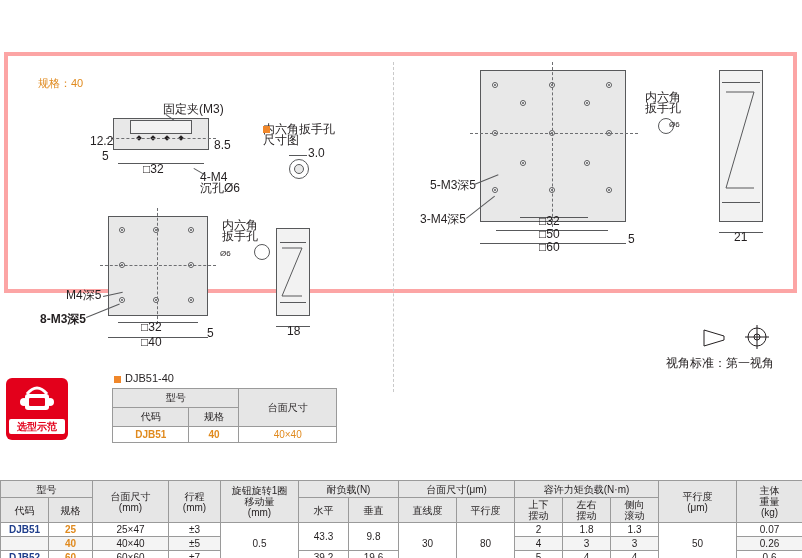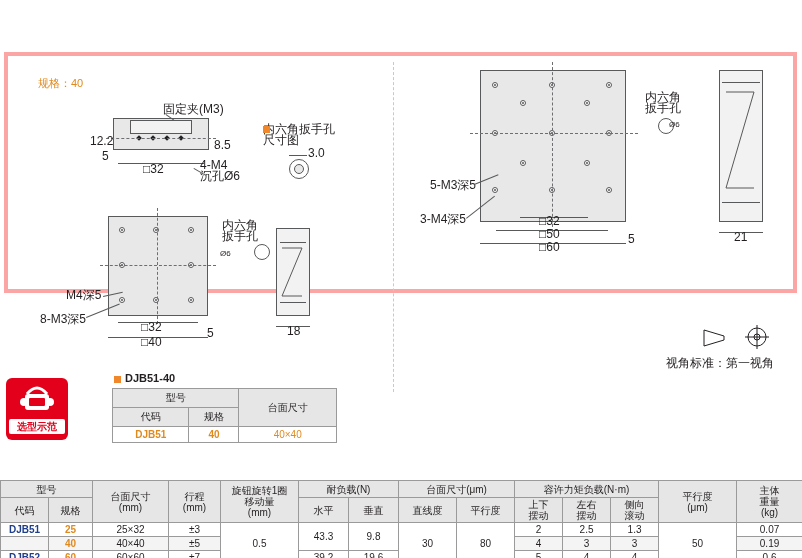--- a/index.html
+++ b/index.html
@@ -14,21 +14,21 @@
   .hole{position:absolute;width:6px;height:6px;border:1px solid #58595b;border-radius:50%;background:#fff;box-sizing:border-box;}
   .hole:after{content:"";position:absolute;left:1px;top:1px;width:2px;height:2px;background:#58595b;border-radius:50%;}
   .dot{position:absolute;width:4px;height:4px;background:#231f20;transform:rotate(45deg);}
   .cl{position:absolute;border-top:1px dashed #6d6e71;height:0;}
   .clv{position:absolute;border-left:1px dashed #6d6e71;width:0;}
   .dim{position:absolute;border-top:1px solid #58595b;height:0;}
   .leader{position:absolute;background:#58595b;transform-origin:0 0;height:1px;}
 
   
   .model-block{position:absolute;left:112px;top:372px;width:225px;}
-  .model-title{font-size:11px;font-weight:bold;color:#231f20;margin:0 0 4px 2px;}
+  .model-title{font-size:11px;font-weight:normal;color:#231f20;margin:0 0 4px 2px;}
   .model-title .bullet{display:inline-block;width:7px;height:7px;background:#f0872a;margin-right:4px;vertical-align:-1px;}
   table{border-collapse:collapse;}
   .mtab{width:225px;font-size:10px;}
   .mtab th,.mtab td{border:1px solid #9a9a9a;text-align:center;padding:2px 0;}
   .mtab .hdr{background:#e6e6e6;font-weight:normal;}
   .mtab .code{color:#e08a1e;font-weight:bold;}
   .mtab .orange{color:#e08a1e;}
 
   
   .badge{position:absolute;left:6px;top:378px;width:62px;height:62px;background:#e3001b;border-radius:6px;}
@@ -65,21 +65,21 @@
   <div class="lbl" style="left:155px;top:48px;">固定夹(M3)</div>
   <div class="leader" style="left:158px;top:58px;width:10px;transform:rotate(35deg);"></div>
 
   <div class="lbl" style="left:82px;top:80px;">12.2</div>
   <div class="lbl" style="left:94px;top:95px;">5</div>
   <div class="lbl" style="left:206px;top:84px;">8.5</div>
 
   <div class="dim" style="left:110px;top:107px;width:86px;"></div>
   <div class="lbl" style="left:135px;top:108px;">□32</div>
 
-  <div class="lbl" style="left:192px;top:104px;white-space:pre;">4-M4
+  <div class="lbl" style="left:192px;top:116px;white-space:pre;">4-M4
 沉孔Ø6</div>
   <div class="leader" style="left:186px;top:112px;width:14px;transform:rotate(30deg);"></div>
 
   <div class="lbl" style="left:255px;top:68px;white-space:pre;">内六角扳手孔
 尺寸图</div>
   <div style="position:absolute;left:255px;top:70px;width:7px;height:7px;background:#f0872a;"></div>
   <div class="lbl" style="left:300px;top:92px;">3.0</div>
   <div style="position:absolute;left:281px;top:103px;width:18px;height:18px;border:1px solid #58595b;border-radius:50%;background:#fff;"></div>
   <div style="position:absolute;left:286px;top:108px;width:8px;height:8px;border:1px solid #58595b;border-radius:50%;background:#e8e8e8;"></div>
   <div class="dim" style="left:281px;top:99px;width:18px;"></div>
@@ -90,21 +90,21 @@
   <div class="hole" style="left:180px;top:171px;"></div>
   <div class="hole" style="left:111px;top:206px;"></div>
   <div class="hole" style="left:180px;top:206px;"></div>
   <div class="hole" style="left:111px;top:241px;"></div>
   <div class="hole" style="left:145px;top:241px;"></div>
   <div class="hole" style="left:180px;top:241px;"></div>
   <div class="cl" style="left:92px;top:209px;width:116px;"></div>
   <div class="clv" style="left:149px;top:152px;height:116px;"></div>
 
   <div class="lbl" style="left:58px;top:234px;">M4深5</div>
-  <div class="lbl" style="left:32px;top:258px;">8-M3深5</div>
+  <div class="lbl" style="left:32px;top:258px;font-weight:bold;">8-M3深5</div>
   <div class="leader" style="left:95px;top:240px;width:20px;transform:rotate(-12deg);"></div>
   <div class="leader" style="left:78px;top:261px;width:36px;transform:rotate(-22deg);"></div>
 
   <div class="dim" style="left:110px;top:266px;width:80px;"></div>
   <div class="lbl" style="left:133px;top:266px;">□32</div>
   <div class="dim" style="left:100px;top:281px;width:100px;"></div>
   <div class="lbl" style="left:133px;top:281px;">□40</div>
   <div class="lbl" style="left:199px;top:272px;">5</div>
 
   <div class="plate-light" style="left:268px;top:172px;width:34px;height:88px;"></div>
@@ -259,42 +259,42 @@
         <th style="white-space:pre-line">左右
 摆动</th>
         <th style="white-space:pre-line">侧向
 滚动</th>
       </tr>
     </thead>
     <tbody>
       <tr>
         <td class="codecell">DJB51</td>
         <td class="numcell">25</td>
-        <td>25×32</td>
+        <td>25×47</td>
         <td>±3</td>
         <td rowspan="3">0.5</td>
         <td rowspan="2">43.3</td>
         <td rowspan="2">9.8</td>
         <td rowspan="3">30</td>
         <td rowspan="3">80</td>
         <td>2</td>
-        <td>2.5</td>
+        <td>1.8</td>
         <td>1.3</td>
         <td rowspan="3">50</td>
         <td>0.07</td>
       </tr>
       <tr class="alt">
         <td class="codecell"></td>
         <td class="numcell">40</td>
         <td>40×40</td>
         <td>±5</td>
         <td>4</td>
         <td>3</td>
         <td>3</td>
-        <td>0.19</td>
+        <td>0.26</td>
       </tr>
       <tr>
         <td class="codecell">DJB52</td>
         <td class="numcell">60</td>
         <td>60×60</td>
         <td>±7</td>
         <td>39.2</td>
         <td>19.6</td>
         <td>5</td>
         <td>4</td>

